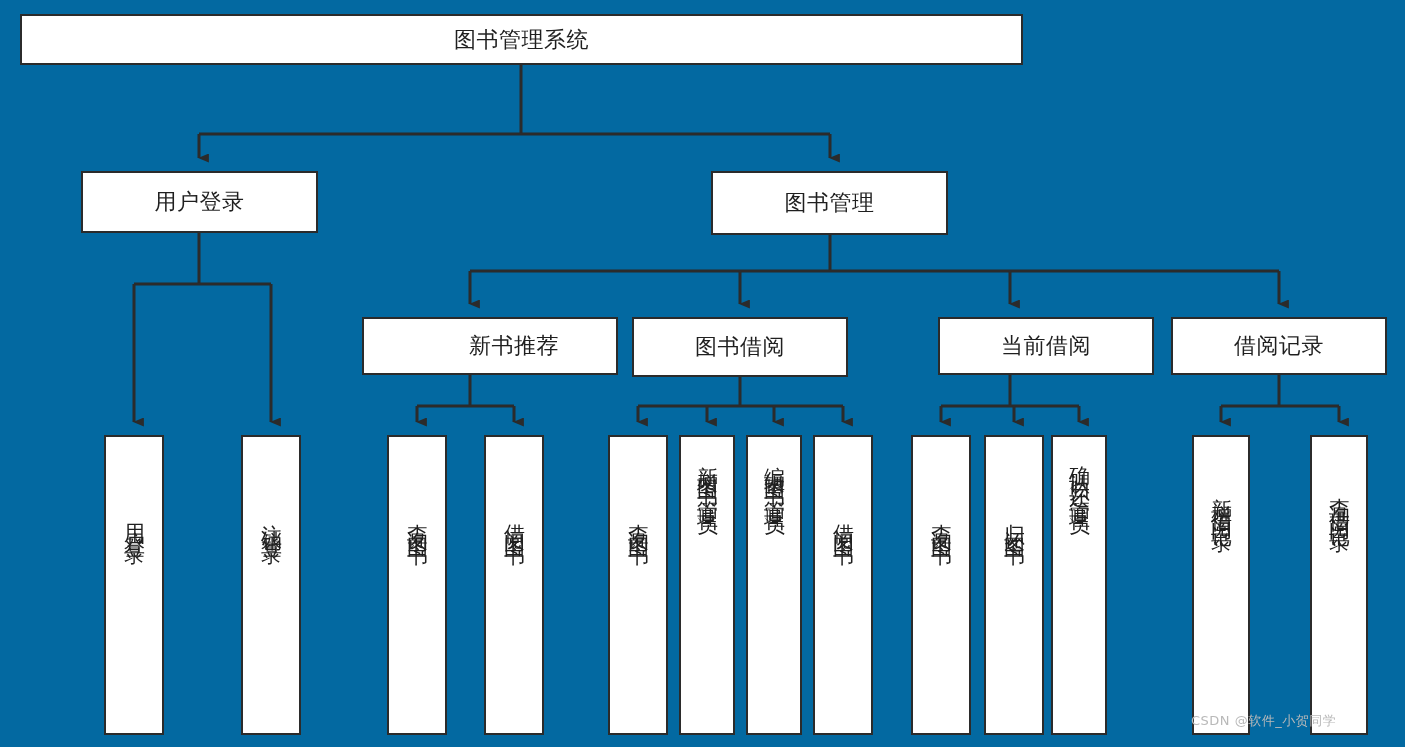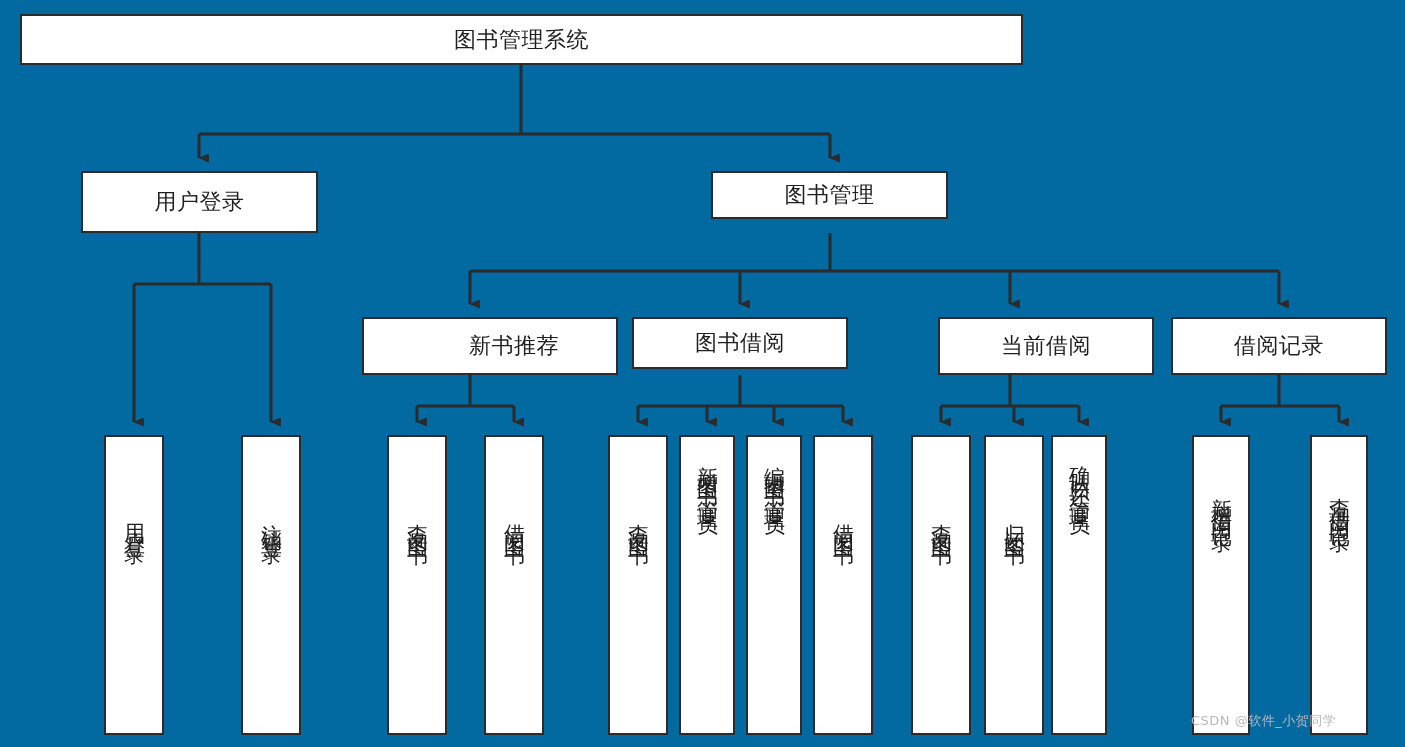--- a/index.html
+++ b/index.html
@@ -135,28 +135,28 @@
     </g>
   </svg>
 
   <div class="node" style="left:20px; top:14px; width:1003px; height:51px;">
     <span class="label">图书管理系统</span>
   </div>
 
   <div class="node" style="left:81px; top:171px; width:237px; height:62px;">
     <span class="label">用户登录</span>
   </div>
-  <div class="node" style="left:711px; top:171px; width:237px; height:48px;">
+  <div class="node" style="left:711px; top:171px; width:237px; height:64px;">
     <span class="label">图书管理</span>
   </div>
 
   <div class="node" style="left:362px; top:317px; width:256px; height:58px;padding-left:48px;">
     <span class="label">新书推荐</span>
   </div>
-  <div class="node" style="left:632px; top:317px; width:216px; height:52px;">
+  <div class="node" style="left:632px; top:317px; width:216px; height:60px;">
     <span class="label">图书借阅</span>
   </div>
   <div class="node" style="left:902px; top:317px; width:216px; height:58px;margin-left:36px;">
     <span class="label">当前借阅</span>
   </div>
   <div class="node" style="left:1171px; top:317px; width:216px; height:58px;">
     <span class="label">借阅记录</span>
   </div>
 
   <div class="node vertical mid" style="left:104px; top:435px; width:60px; height:300px;">

